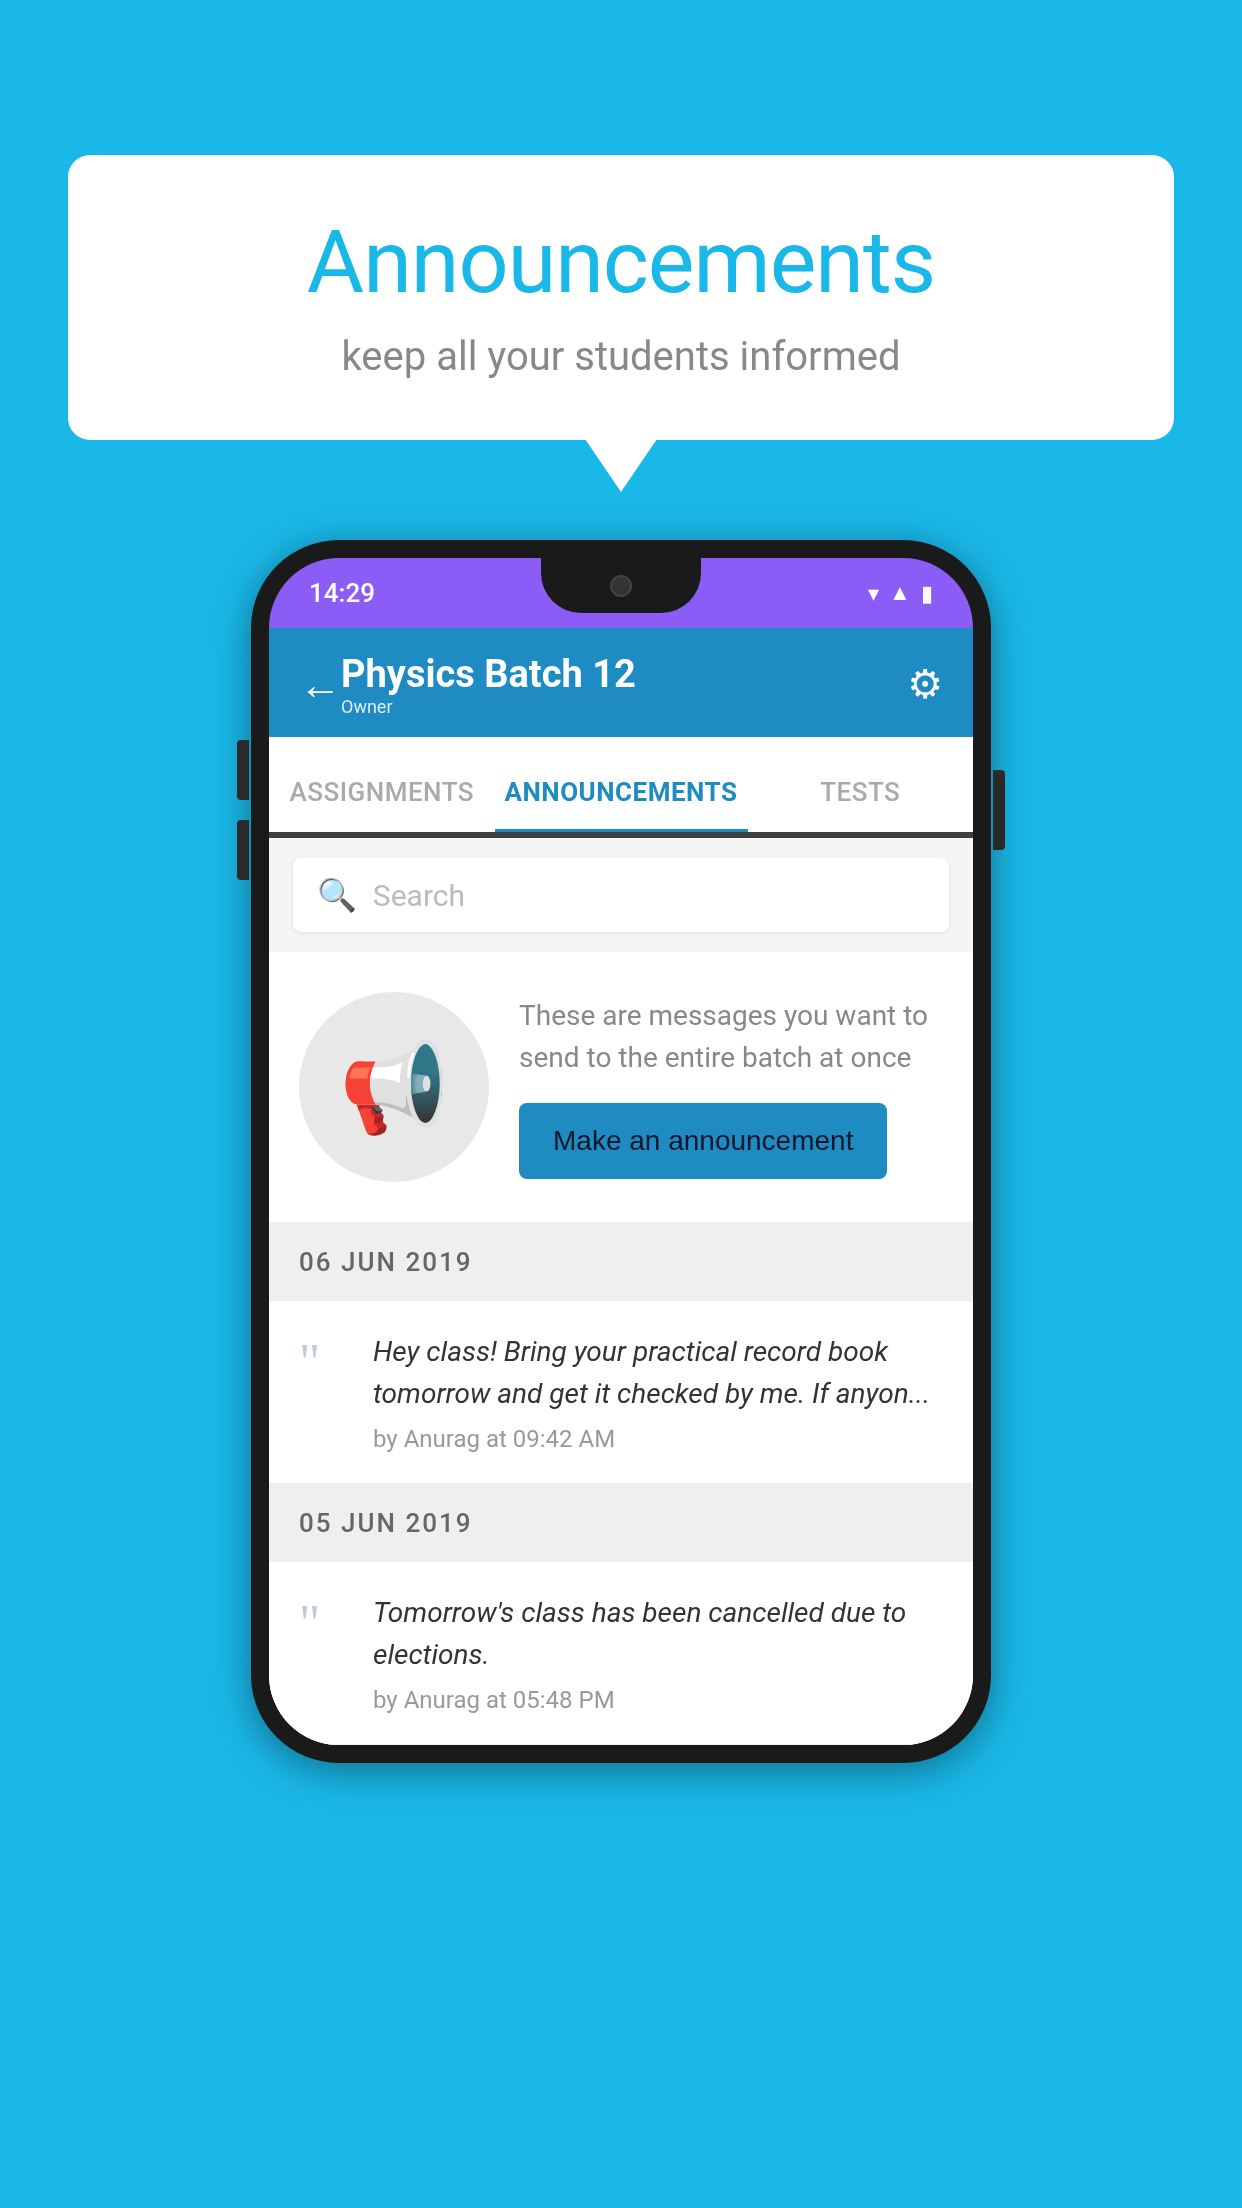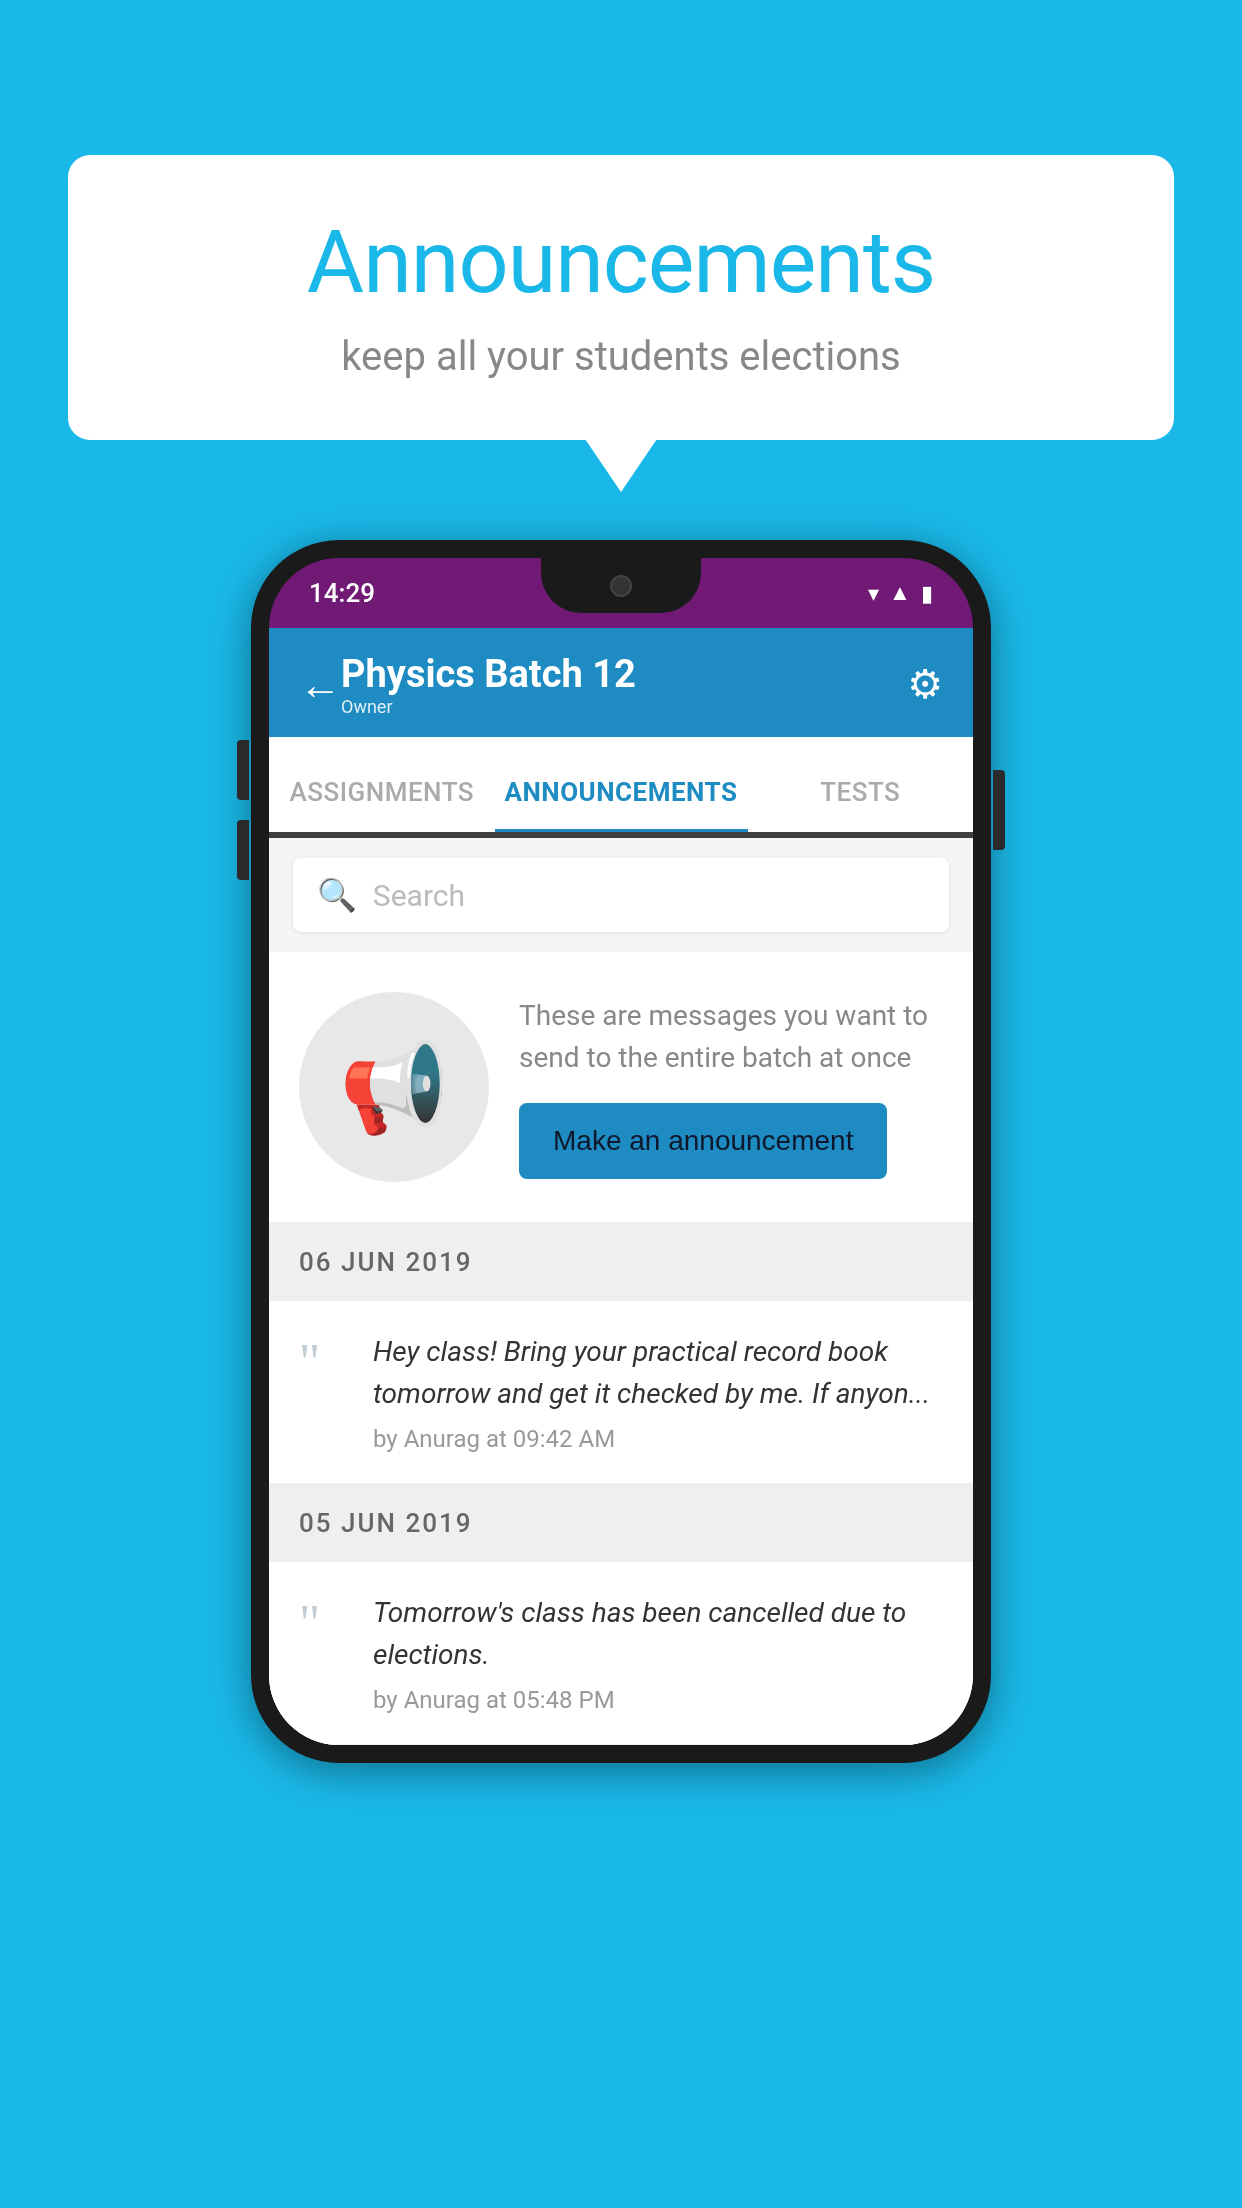--- a/index.html
+++ b/index.html
@@ -68,21 +68,21 @@
     .phone-outer {
       background: #1a1a1a;
       border-radius: 88px;
       padding: 18px;
       box-shadow: 0 8px 40px rgba(0,0,0,0.4);
       position: relative;
     }
 
     
     .phone-notch-bar {
-      background: #701a75;
+      background: #8b5cf6;
       height: 70px;
       border-radius: 70px 70px 0 0;
       display: flex;
       align-items: center;
       justify-content: space-between;
       padding: 0 40px;
       position: relative;
     }
 
     .phone-notch {
@@ -347,21 +347,21 @@
       background: #2a2a2a;
       border-radius: 0 4px 4px 0;
     }
   </style>
 </head>
 <body>
 
 <div class="speech-bubble-container">
   <div class="speech-bubble">
     <div class="speech-bubble-title">Announcements</div>
-    <div class="speech-bubble-subtitle">keep all your students elections</div>
+    <div class="speech-bubble-subtitle">keep all your students informed</div>
   </div>
 </div>
 
 <div class="phone-wrapper">
   <div class="phone-outer">
 
     <div class="phone-vol-up"></div>
     <div class="phone-vol-down"></div>
     <div class="phone-power"></div>
 

